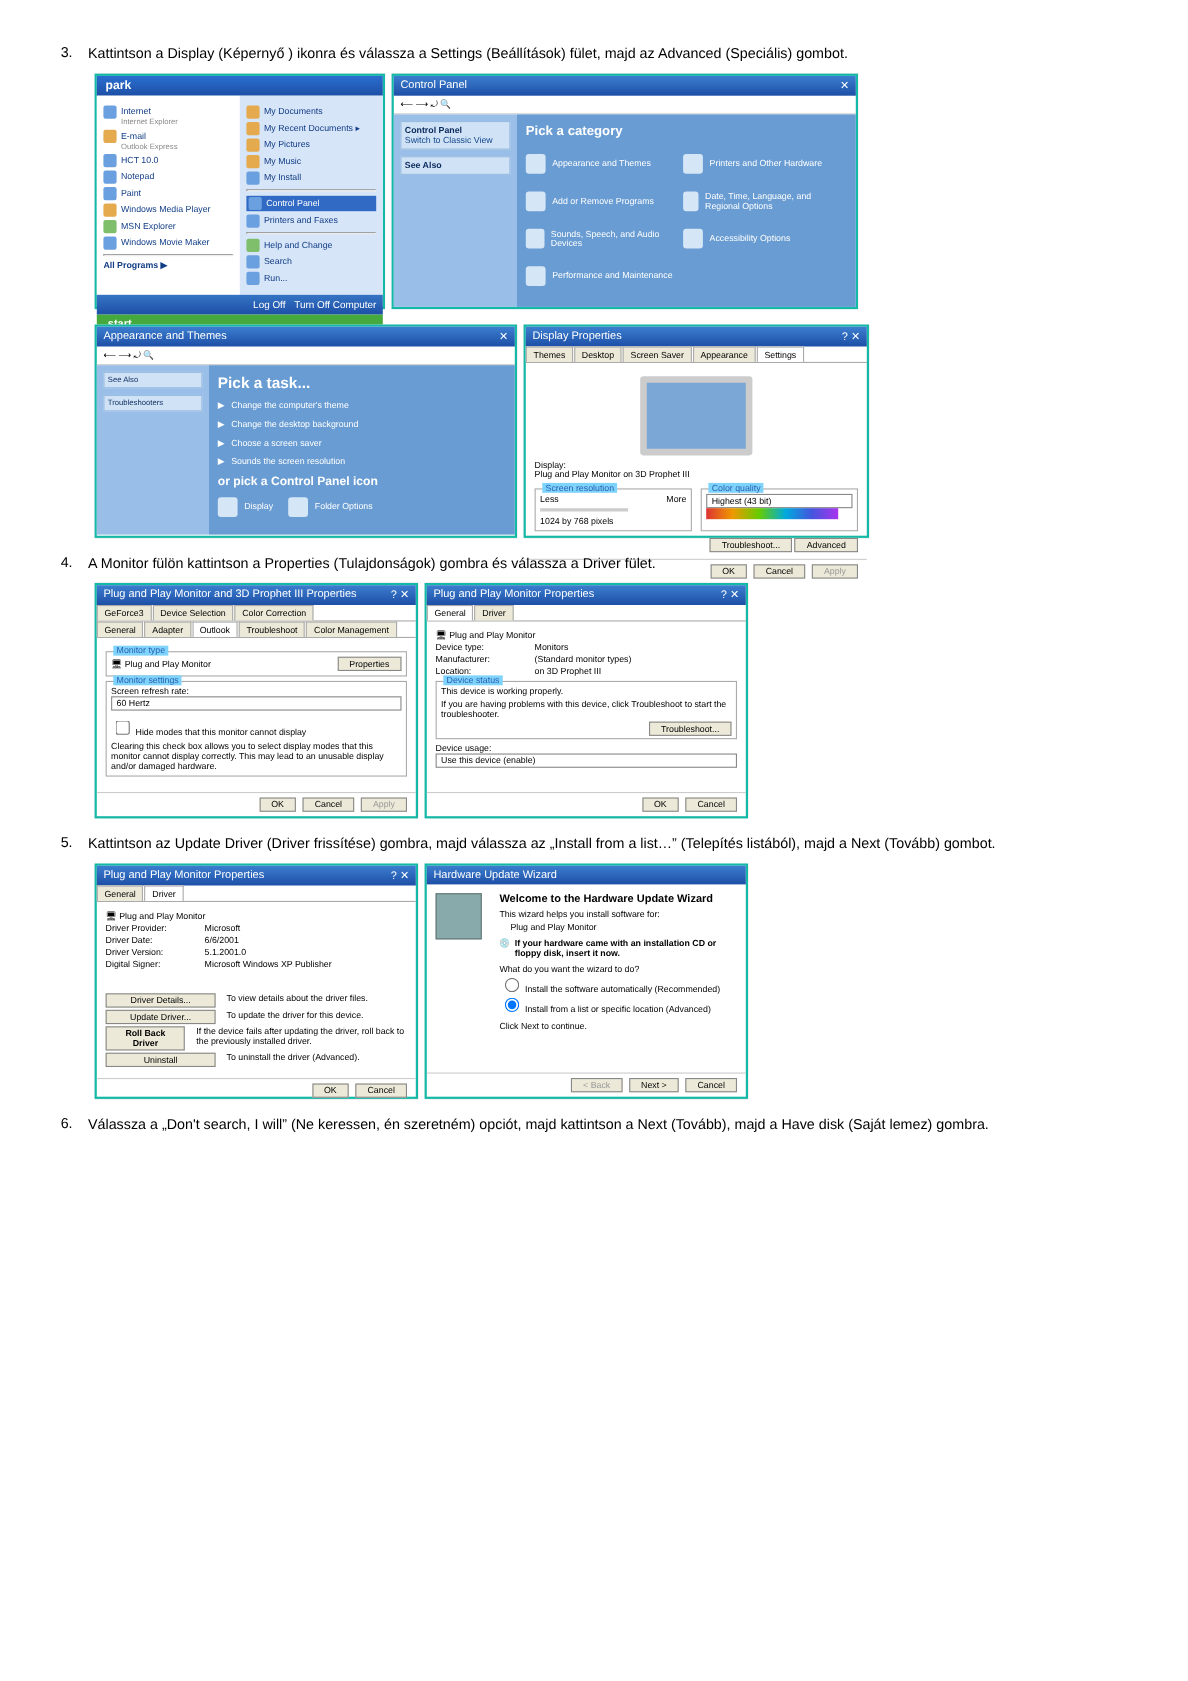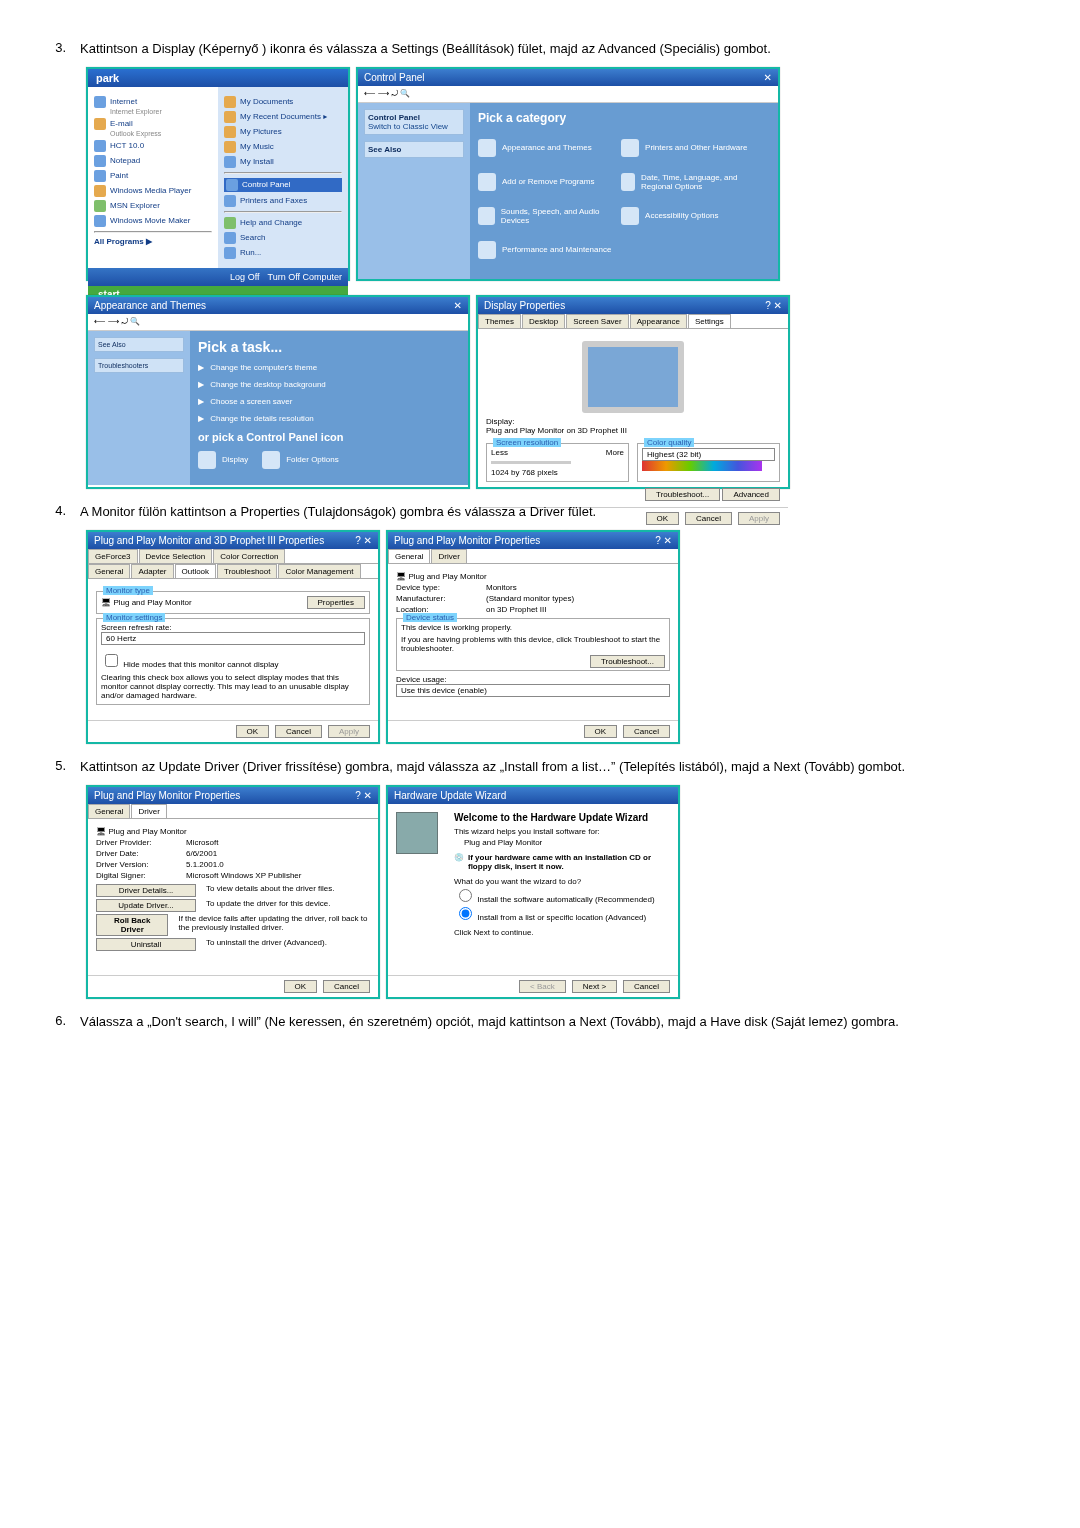--- a/index.html
+++ b/index.html
@@ -288,21 +288,21 @@
         <div class="cat">
             <span>▶</span>
             <span>Change the desktop background</span>
           </div>
         <div class="cat">
             <span>▶</span>
             <span>Choose a screen saver</span>
           </div>
         <div class="cat">
             <span>▶</span>
-            <span>Change the details resolution</span>
+            <span>Sounds the screen resolution</span>
           </div>
         <div style="font-size:11px;font-weight:bold;margin-top:6px;">or pick a Control Panel icon</div>
         <div style="display:flex;gap:14px;">
           <div class="cat">
               <span class="cic"></span>
               <span>Display</span>
             </div>
           <div class="cat">
               <span class="cic"></span>
               <span>Folder Options</span>
@@ -332,21 +332,21 @@
           <span class="grplabel">Screen resolution</span>
           <div style="display:flex;justify-content:space-between;">
             <span>Less</span>
             <span>More</span>
           </div>
           <div class="slider"></div>
           <div>1024 by 768 pixels</div>
         </div>
         <div class="grpbox" style="flex:1;">
           <span class="grplabel">Color quality</span>
-          <div class="sel">Highest (32 bit)</div>
+          <div class="sel">Highest (43 bit)</div>
           <div class="colorbar"></div>
         </div>
       </div>
       <div style="text-align:right;margin-top:4px;">
         <span class="btn">Troubleshoot...</span>
         <span class="btn">Advanced</span>
       </div>
     </div>
     <div class="dlg-btns">
       <span class="btn">OK</span>
@@ -464,21 +464,21 @@
           <span>6/6/2001</span>
         </div>
       <div class="kv">
           <span class="k">Driver Version:</span>
           <span>5.1.2001.0</span>
         </div>
       <div class="kv">
           <span class="k">Digital Signer:</span>
           <span>Microsoft Windows XP Publisher</span>
         </div>
-      <div class="kv" style="margin-top:4px;gap:10px;">
+      <div class="kv" style="margin-top:22px;gap:10px;">
           <span class="btn" style="width:78px;text-align:center;">Driver Details...</span>
           <span>To view details about the driver files.</span>
         </div>
       <div class="kv">
           <span class="btn" style="width:78px;text-align:center;">Update Driver...</span>
           <span>To update the driver for this device.</span>
         </div>
       <div class="kv">
           <span class="btn" style="width:78px;text-align:center;font-weight:bold;">Roll Back Driver</span>
           <span>If the device fails after updating the driver, roll back to the previously installed driver.</span>

